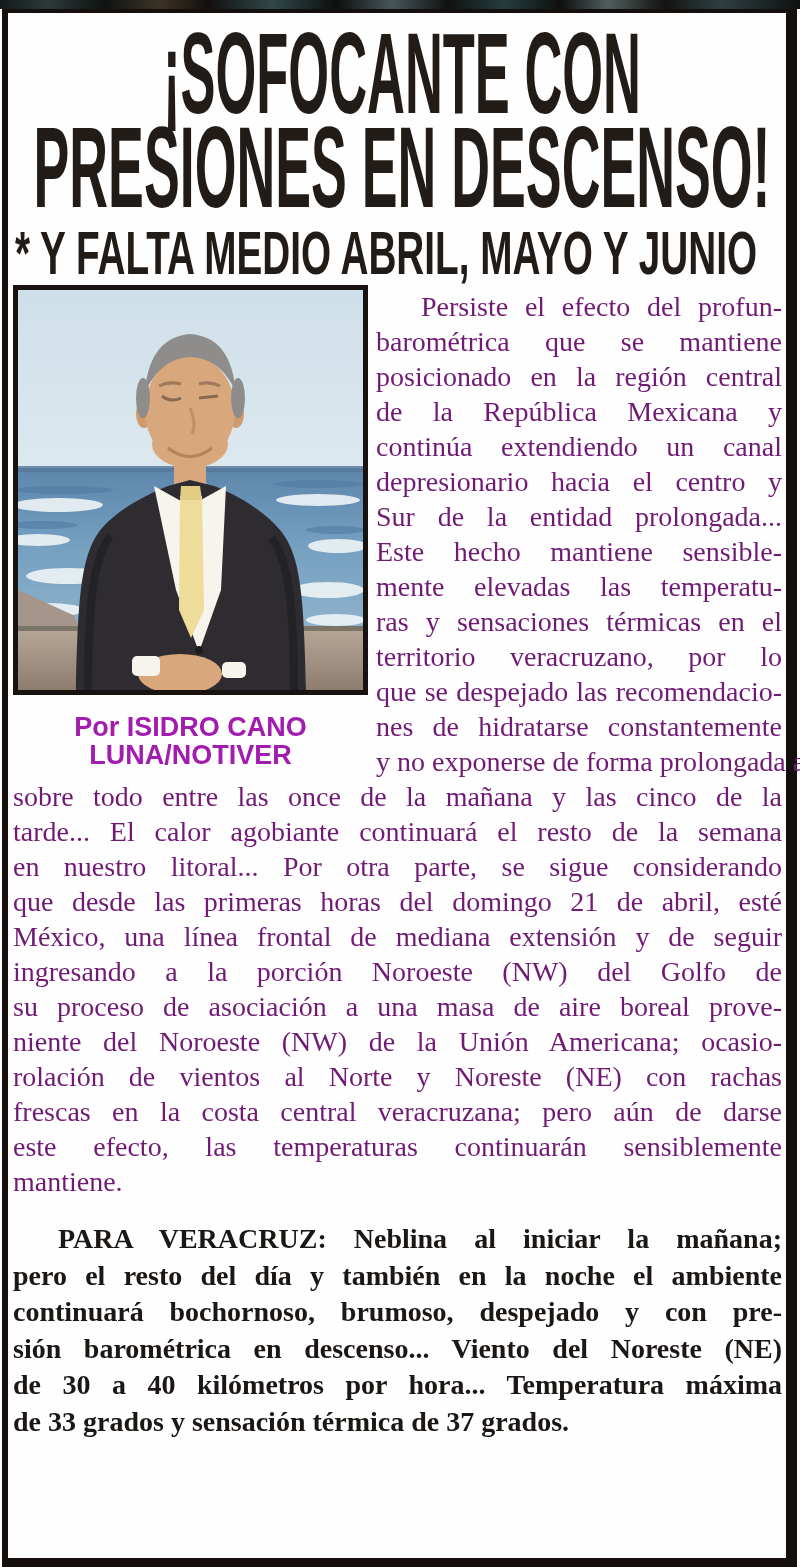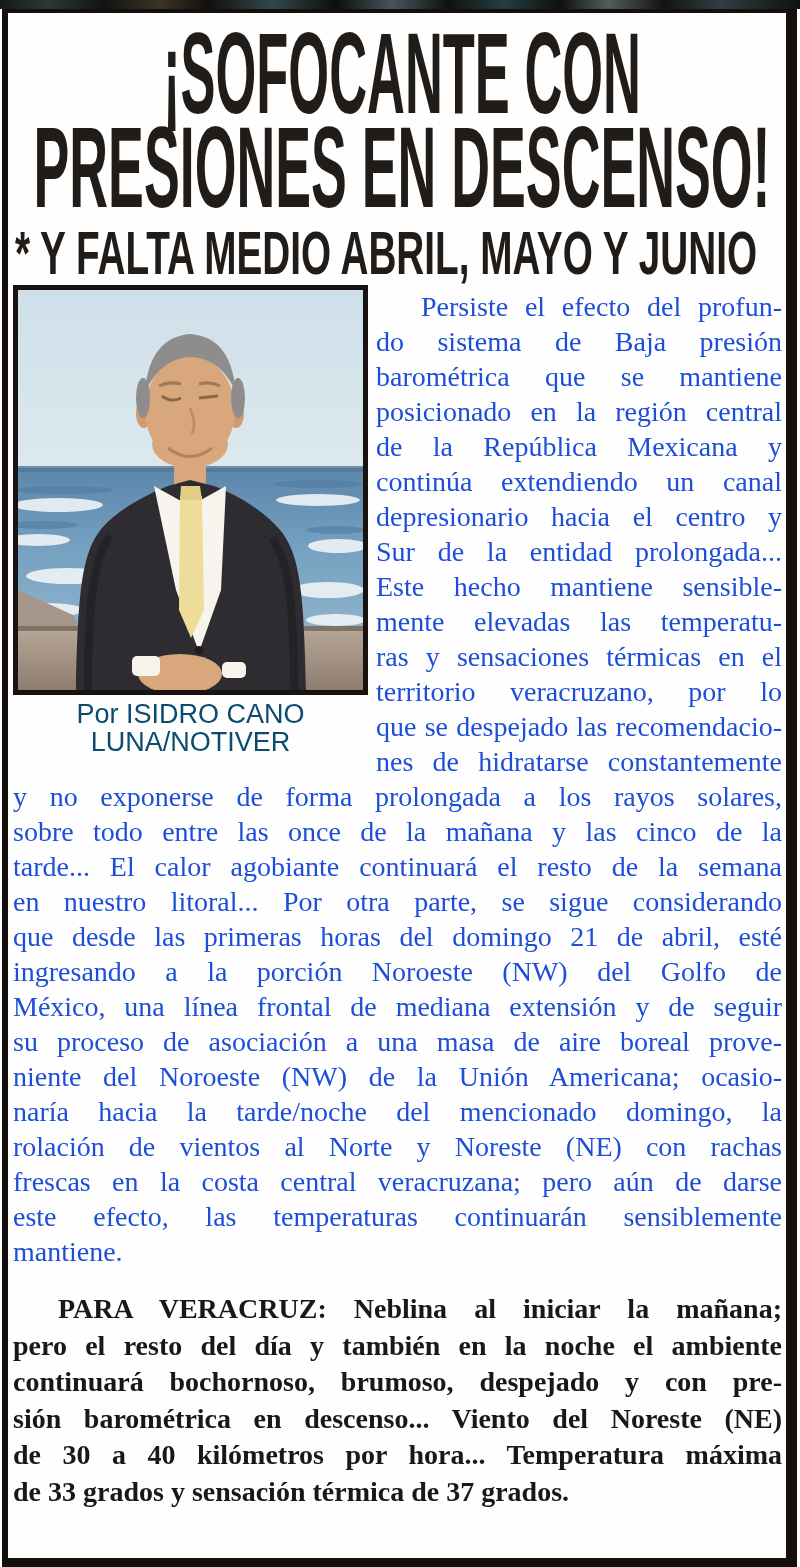--- a/index.html
+++ b/index.html
@@ -52,36 +52,36 @@
   }
   .photo-frame {
     box-sizing: border-box;
     width: 355px;
     height: 410px;
     border: 5px solid #181310;
     background: #cfdfe9;
   }
   .photo-frame svg { display: block; }
   figcaption {
-    margin-top: 5px;
+    margin-top: 18px;
     text-align: center;
     font-family: "Liberation Sans", sans-serif;
-    font-weight: normal;
+    font-weight: bold;
     font-size: 27px;
     line-height: 28px;
-    color: #0c4a6e;
+    color: #a21caf;
   }
 
   .body-text { margin-top: 4px; }
   .bl {
     font-size: 28px;
     line-height: 35px;
     text-align: justify;
     text-align-last: justify;
-    color: #1d4ed8;
+    color: #701a75;
     white-space: nowrap;
   }
   .bl.end { text-align-last: left; }
   .bl.ind { text-indent: 45px; }
   #para2 { margin-top: 22px; }
   #para2 .bl {
     font-weight: bold;
     line-height: 36.5px;
     color: #1b1715;
   }
@@ -173,43 +173,41 @@
       </div>
       <figcaption>
         <div>Por ISIDRO CANO</div>
         <div>LUNA/NOTIVER</div>
       </figcaption>
     </figure>
 
     <div class="body-text">
       <div id="para1">
           <div class="bl ind">Persiste el efecto del profun-</div>
-          <div class="bl">do sistema de Baja presión</div>
           <div class="bl">barométrica que se mantiene</div>
           <div class="bl">posicionado en la región central</div>
           <div class="bl">de la República Mexicana y</div>
           <div class="bl">continúa extendiendo un canal</div>
           <div class="bl">depresionario hacia el centro y</div>
           <div class="bl">Sur de la entidad prolongada...</div>
           <div class="bl">Este hecho mantiene sensible-</div>
           <div class="bl">mente elevadas las temperatu-</div>
           <div class="bl">ras y sensaciones térmicas en el</div>
           <div class="bl">territorio veracruzano, por lo</div>
           <div class="bl">que se despejado las recomendacio-</div>
           <div class="bl">nes de hidratarse constantemente</div>
           <div class="bl">y no exponerse de forma prolongada a los rayos solares,</div>
           <div class="bl">sobre todo entre las once de la mañana y las cinco de la</div>
           <div class="bl">tarde... El calor agobiante continuará el resto de la semana</div>
           <div class="bl">en nuestro litoral... Por otra parte, se sigue considerando</div>
           <div class="bl">que desde las primeras horas del domingo 21 de abril, esté</div>
+          <div class="bl">México, una línea frontal de mediana extensión y de seguir</div>
           <div class="bl">ingresando a la porción Noroeste (NW) del Golfo de</div>
-          <div class="bl">México, una línea frontal de mediana extensión y de seguir</div>
           <div class="bl">su proceso de asociación a una masa de aire boreal prove-</div>
           <div class="bl">niente del Noroeste (NW) de la Unión Americana; ocasio-</div>
-          <div class="bl">naría hacia la tarde/noche del mencionado domingo, la</div>
           <div class="bl">rolación de vientos al Norte y Noreste (NE) con rachas</div>
           <div class="bl">frescas en la costa central veracruzana; pero aún de darse</div>
           <div class="bl">este efecto, las temperaturas continuarán sensiblemente</div>
           <div class="bl end">mantiene.</div>
         </div>
       <div id="para2">
           <div class="bl ind">PARA VERACRUZ: Neblina al iniciar la mañana;</div>
           <div class="bl">pero el resto del día y también en la noche el ambiente</div>
           <div class="bl">continuará bochornoso, brumoso, despejado y con pre-</div>
           <div class="bl">sión barométrica en descenso... Viento del Noreste (NE)</div>

